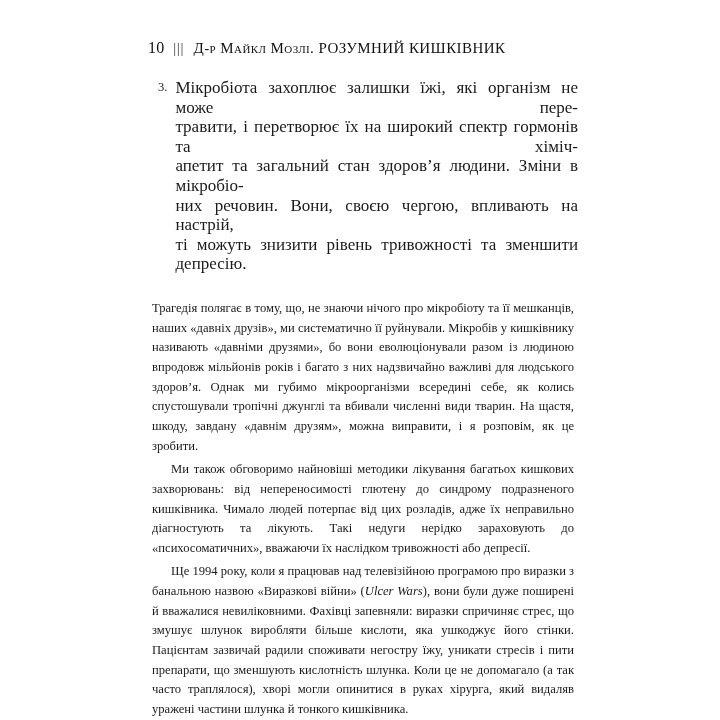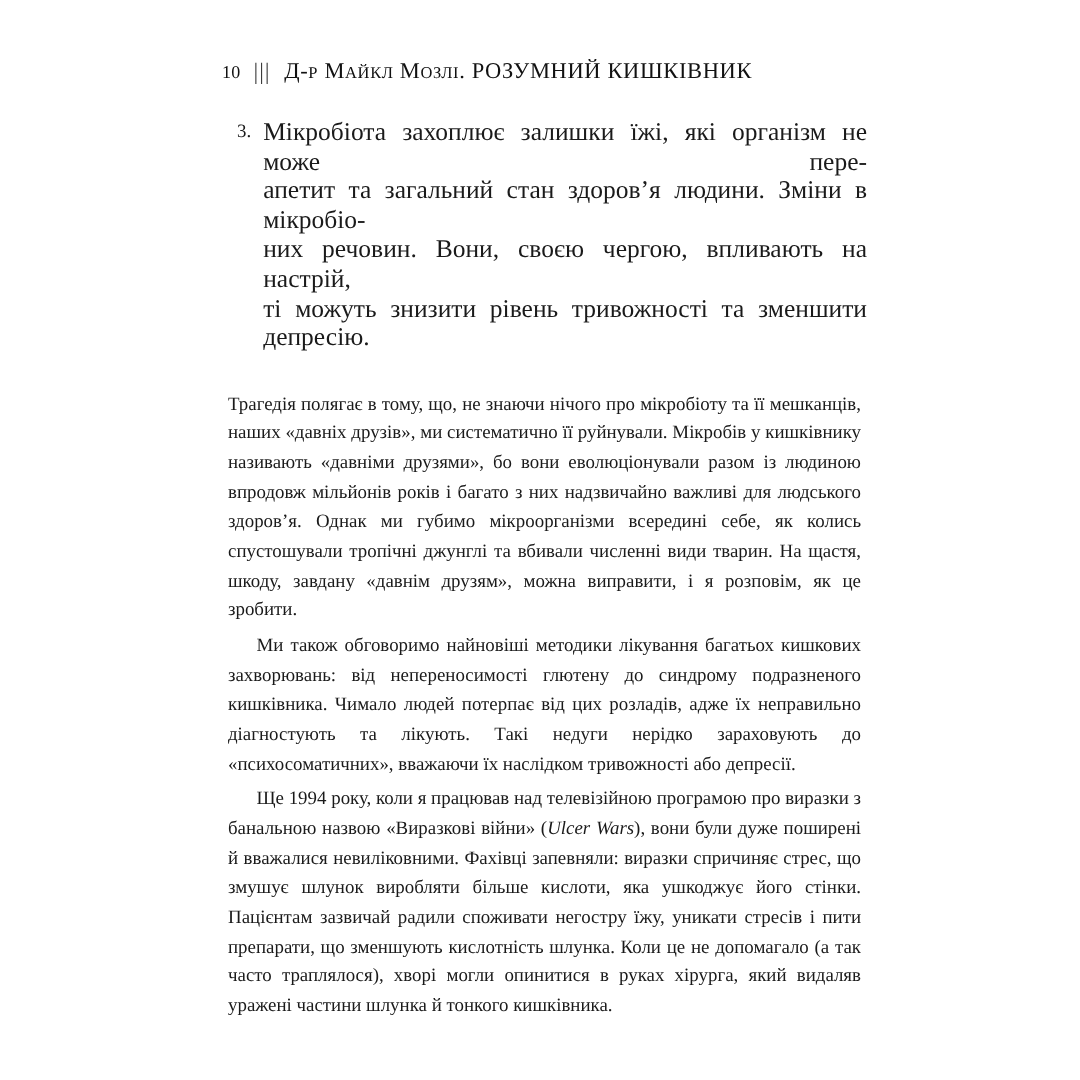--- a/index.html
+++ b/index.html
@@ -21,21 +21,21 @@
     position: absolute;
     top: 40px;
     left: 148px;
     right: 120px;
     display: flex;
     align-items: center;
     gap: 9px;
     height: 16px;
   }
   .folio {
-    font-size: 12px;
+    font-size: 16px;
     letter-spacing: 0.2px;
     color: #111;
   }
   .rule-glyph {
     display: inline-block;
     letter-spacing: 1.2px;
     font-size: 12.5px;
     color: #111;
     transform: scaleY(1.25);
     transform-origin: center;
@@ -104,20 +104,21 @@
     <span class="rule-glyph">|||</span>
     <span class="running-title">Д-р Майкл Мозлі. РОЗУМНИЙ КИШКІВНИК</span>
   </div>
 
   <div class="body">
 
     <div class="numbered-item">
       <div class="num">3.</div>
       <div class="numbered-text">
         <div>Мікробіота захоплює залишки їжі, які організм не може пере-</div>
+        <div>травити, і перетворює їх на широкий спектр гормонів та хіміч-</div>
         <div>апетит та загальний стан здоров’я людини. Зміни в мікробіо-</div>
         <div>них речовин. Вони, своєю чергою, впливають на настрій,</div>
         <div class="lastline">ті можуть знизити рівень тривожності та зменшити депресію.</div>
       </div>
     </div>
 
     <div class="gap"></div>
 
     <p class="para noindent">Трагедія полягає в тому, що, не знаючи нічого про мікробіоту та її мешканців, наших «давніх друзів», ми систематично її руйнували. Мікробів у кишківнику називають «давніми друзями», бо вони еволюціонували разом із людиною впродовж мільйонів років і багато з них надзвичайно важливі для людського здоров’я. Однак ми губимо мікроорганізми всередині себе, як колись спустошували тропічні джунглі та вбивали численні види тварин. На щастя, шкоду, завдану «давнім друзям», можна виправити, і я розповім, як це зробити.</p>
     <p class="para indent">Ми також обговоримо найновіші методики лікування багатьох кишкових захворювань: від непереносимості глютену до синдрому подразненого кишківника. Чимало людей потерпає від цих розладів, адже їх неправильно діагностують та лікують. Такі недуги нерідко зараховують до «психосоматичних», вважаючи їх наслідком тривожності або депресії.</p>

